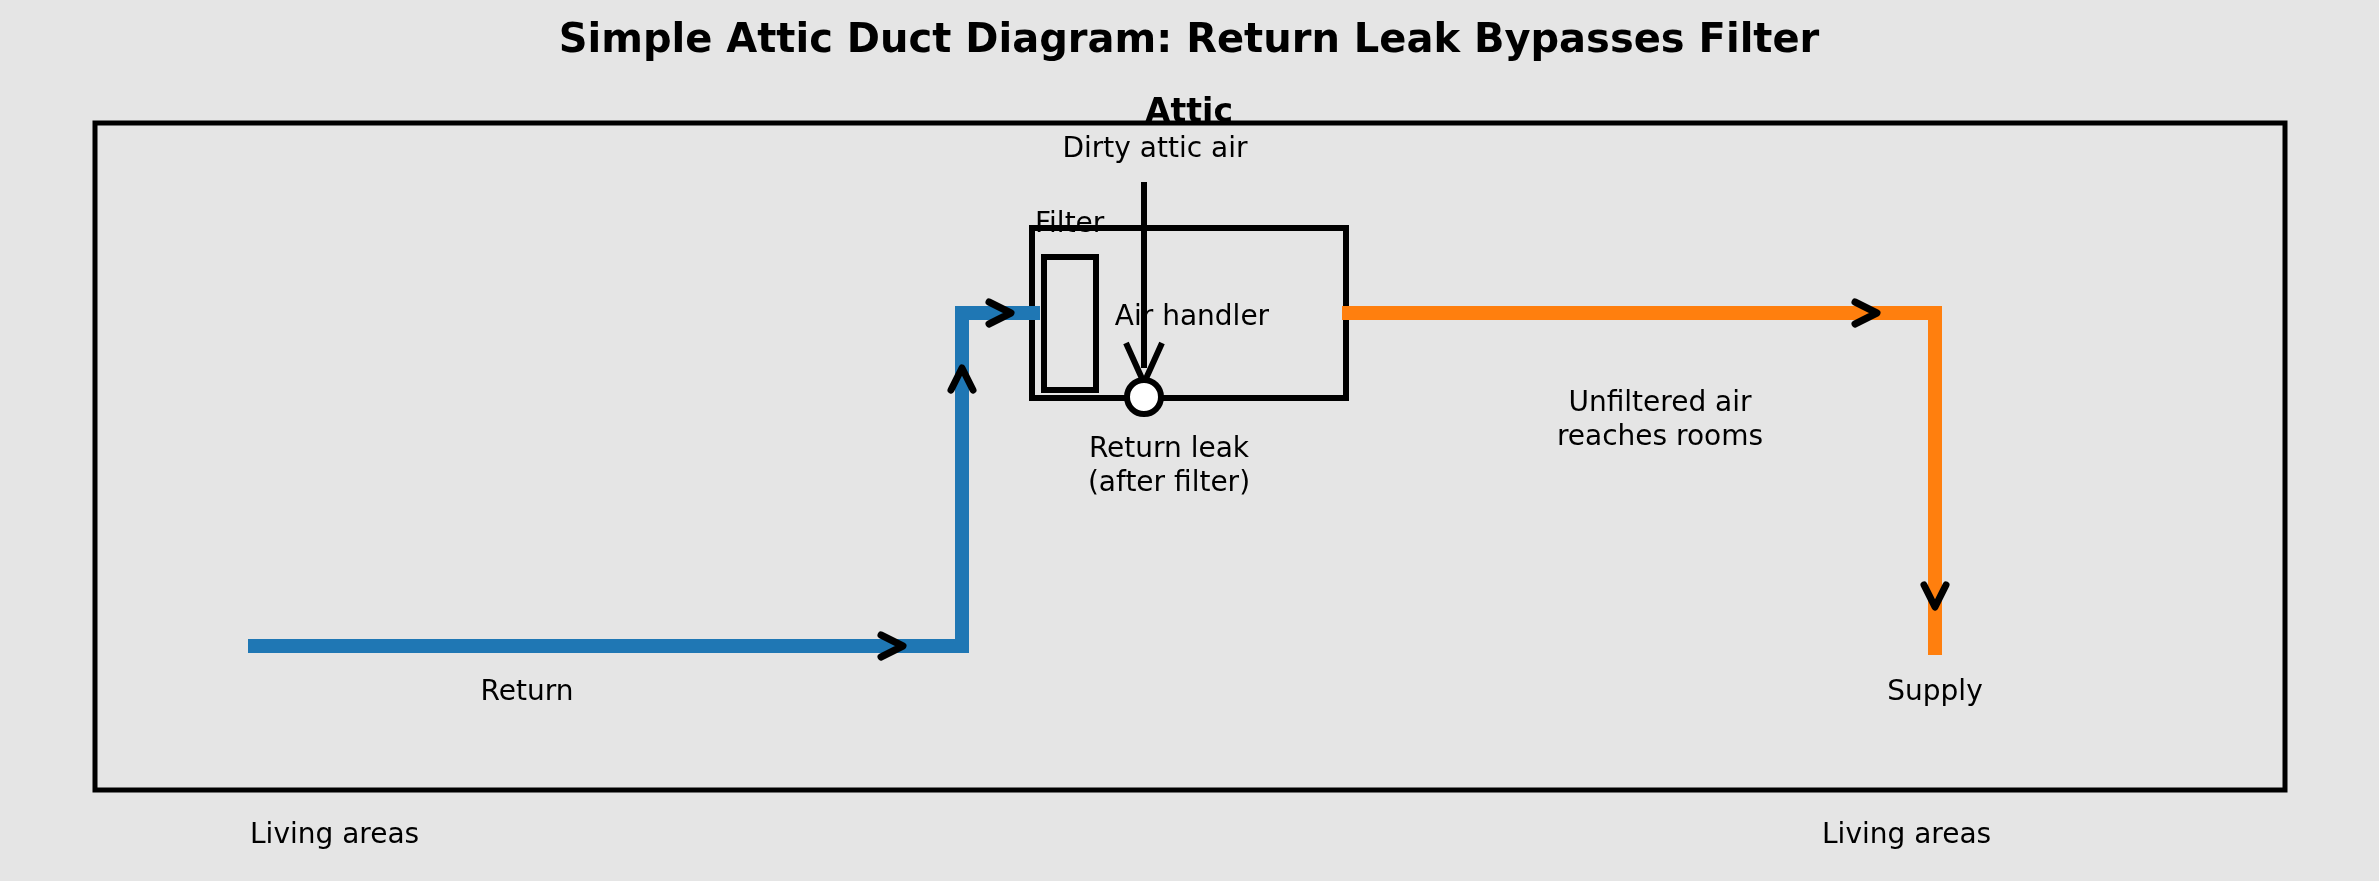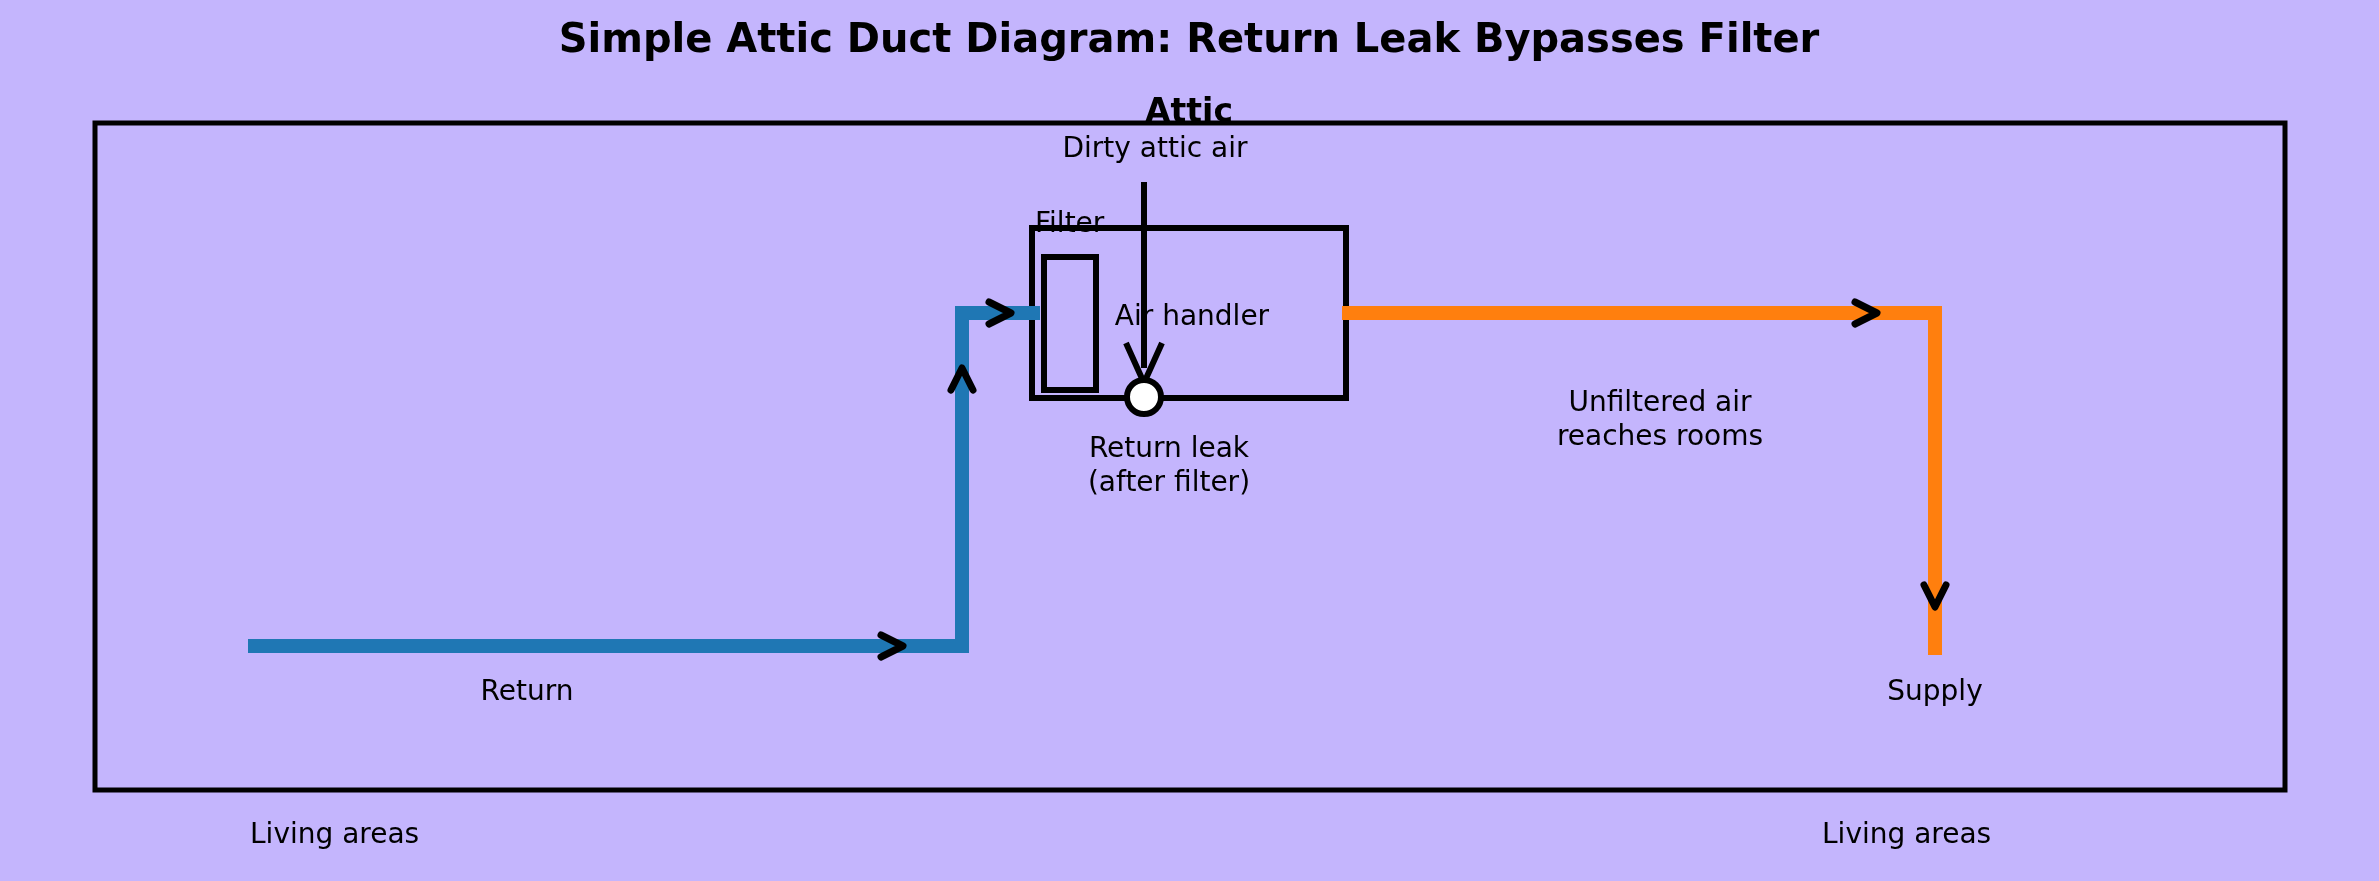--- a/index.html
+++ b/index.html
@@ -10,21 +10,21 @@
   body {
     width: 2379px;
     height: 881px;
     font-family: "DejaVu Sans", sans-serif;
     overflow: hidden;
   }
   #stage {
     position: relative;
     width: 2379px;
     height: 881px;
-    background: #c4b5fd;
+    background: #e5e5e5;
   }
   svg#diagram {
     position: absolute;
     left: 0;
     top: 0;
     width: 2379px;
     height: 881px;
     display: block;
   }
   .title-text {

